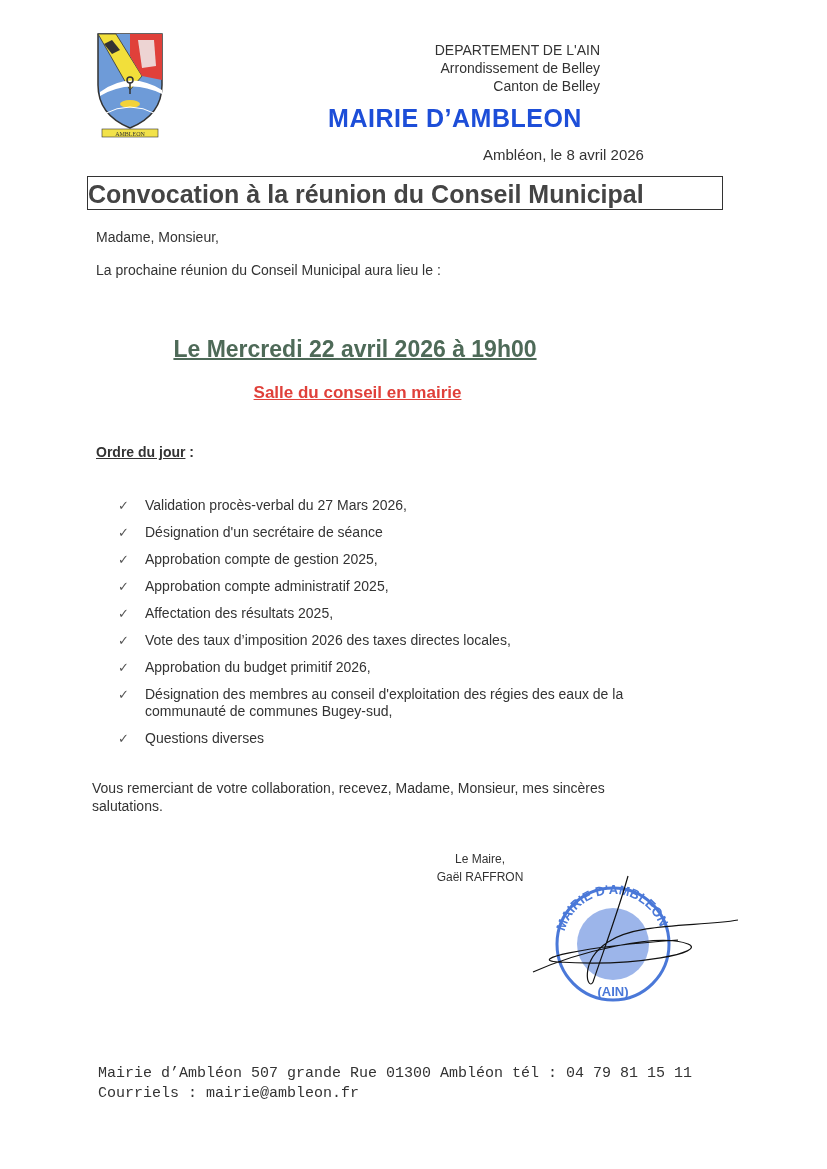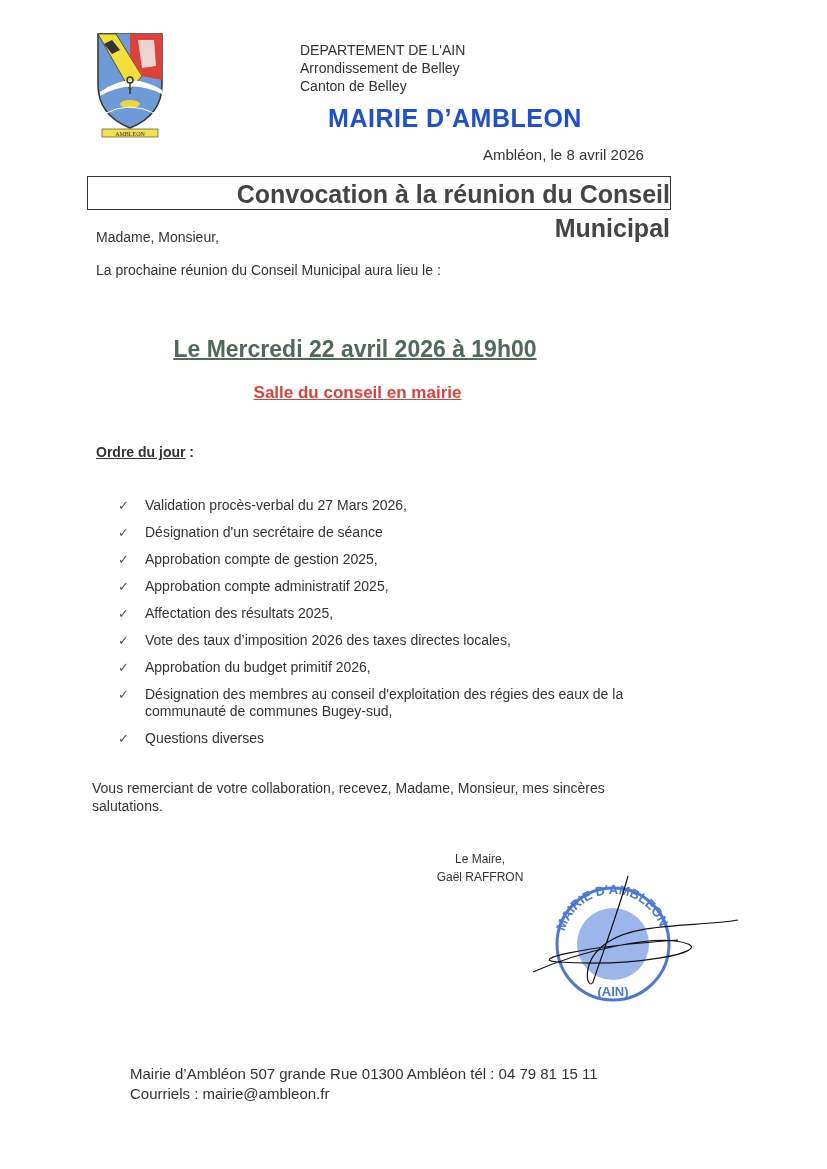--- a/index.html
+++ b/index.html
@@ -1,45 +1,45 @@
 <!DOCTYPE html>
 <html><head>
 <meta charset="utf-8">
 <style>
   html, body { margin: 0; padding: 0; background: #ffffff; }
   body { width: 827px; height: 1169px; position: relative; overflow: hidden;
          font-family: "Liberation Sans", sans-serif; color: #222; }
   .abs { position: absolute; }
   .crest { left: 90px; top: 30px; width: 80px; height: 110px; }
-  .hdr { left: 300px; width: 300px; text-align: left; font-size: 14px; color: #333; }
+  .hdr { left: 300px; width: 300px; text-align: right; font-size: 14px; color: #333; }
   .hdr1 { top: 42px; }
   .hdr2 { top: 60px; }
   .hdr3 { top: 78px; }
   .mairie { left: 300px; width: 310px; top: 104px; text-align: center; font-weight: bold;
             font-size: 25px; color: #1d4ed8; letter-spacing: 0.5px; }
   .date { left: 483px; top: 146px; font-size: 15px; color: #333; }
-  .titlebox { left: 87px; top: 176px; width: 584px; height: 34px; border: 1.5px solid #333;
-              box-sizing: border-box; text-align: right; padding-left: 35px; }
+  .titlebox { left: 87px; top: 176px; width: 636px; height: 34px; border: 1.5px solid #333;
+              box-sizing: border-box; text-align: left; }
   .titlebox span { display: inline-block; font-weight: bold; font-size: 25px; line-height: 34px; color: #444; }
   .p { left: 96px; font-size: 14px; color: #333; }
   .salut { top: 229px; }
   .intro { top: 262px; }
   .meeting { left: 0; width: 710px; top: 336px; text-align: center; }
   .meeting span { font-weight: bold; font-size: 23px; color: #4e6a58; text-decoration: underline; text-decoration-thickness: 2px; }
   .place { left: 0; width: 715px; top: 383px; text-align: center; }
   .place span { font-weight: bold; font-size: 17px; color: #e0403a; text-decoration: underline; }
   .ordre { left: 96px; top: 444px; font-size: 14px; font-weight: bold; color: #333; }
   .ordre .u { text-decoration: underline; }
   ul.agenda { position: absolute; left: 118px; top: 497px; width: 580px; margin: 0; padding: 0; list-style: none; }
   ul.agenda li { display: flex; font-size: 14px; color: #333; margin-bottom: 10px; line-height: 17px; }
   ul.agenda li .chk { width: 27px; flex: none; font-size: 13px; color: #555; }
   .closing { left: 92px; top: 779px; width: 580px; font-size: 14px; color: #333; line-height: 18px; }
   .sig { left: 420px; top: 850px; width: 120px; text-align: center; font-size: 12px; color: #333; line-height: 18px; }
   .stamp { left: 518px; top: 872px; width: 230px; height: 140px; }
-  .footer { left: 98px; top: 1064px; font-family: Liberation Sans, sans-serif; font-size: 15px; color: #333; line-height: 20px; margin-left: 32px; }
+  .footer { left: 98px; top: 1064px; font-family: Liberation Mono, monospace; font-size: 15px; color: #333; line-height: 20px; }
 </style>
 </head>
 <body>
 
 <svg class="abs crest" viewBox="0 0 80 110">
   <path d="M8 4 H72 V55 Q72 85 40 98 Q8 85 8 55 Z" fill="#6e9bd8" stroke="#333" stroke-width="1.5"></path>
   <path d="M8 4 H40 V60 L8 4 Z" fill="#6e9bd8"></path>
   <path d="M8 4 L26 4 L52 46 L40 60 Z" fill="#f2df3a" stroke="#333" stroke-width="0.8"></path>
   <path d="M40 4 H72 V50 L52 46 L40 26 Z" fill="#e0403a"></path>
   <path d="M14 14 L22 10 L30 20 L22 24 Z" fill="#333"></path>

